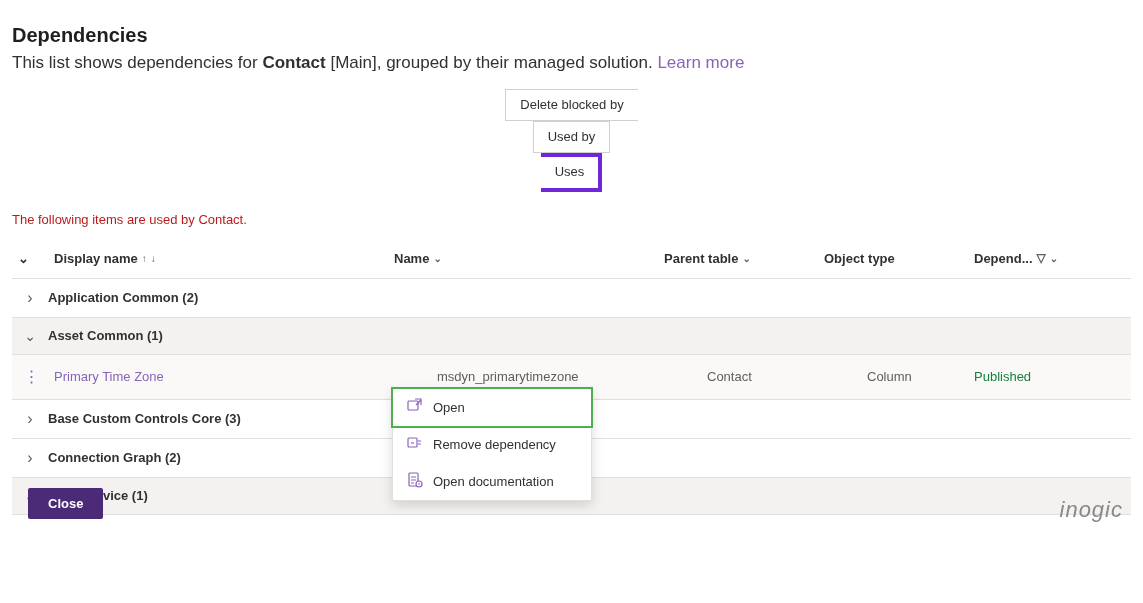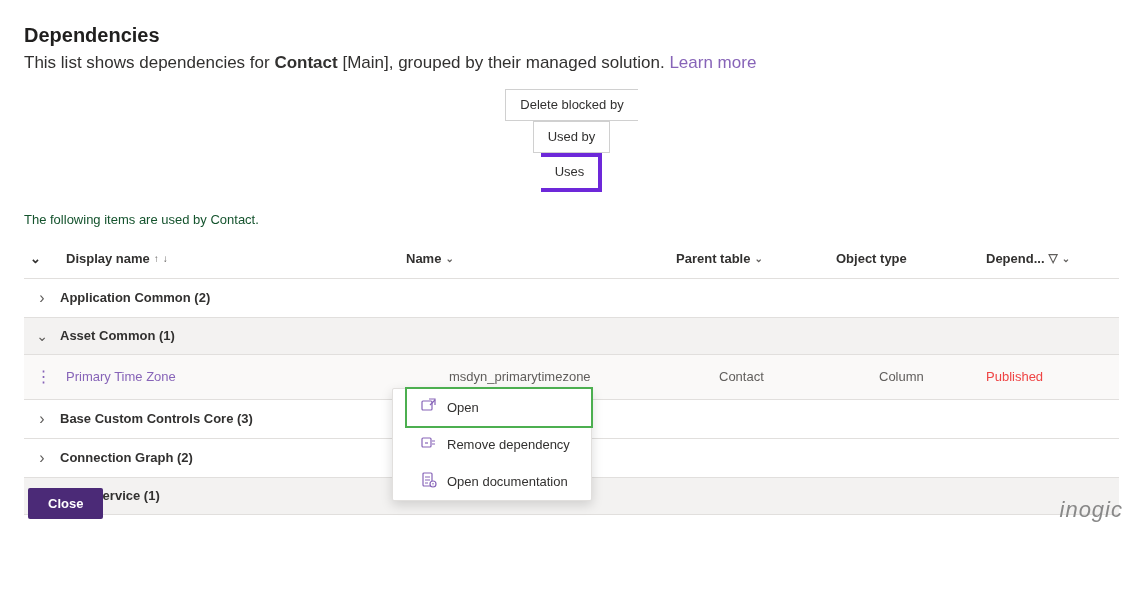--- a/index.html
+++ b/index.html
@@ -8,21 +8,21 @@
       font-size: 14px;
       background: #fff;
       color: #323130;
       width: 1143px;
       height: 603px;
       overflow: hidden;
       position: relative;
     }
 
     .page-container {
-      padding: 24px 24px;
+      padding: 24px 12px;
       position: relative;
     }
 
     .page-title {
       font-size: 20px;
       font-weight: 600;
       margin-bottom: 6px;
       color: #201f1e;
     }
 
@@ -64,21 +64,21 @@
     .tab-btn:first-child {
       border-right: none;
     }
 
     .tab-btn:last-child {
       border-left: none;
     }
 
     .following-text {
       font-size: 13px;
-      color: #14532d;
+      color: #b91c1c;
       margin-bottom: 12px;
     }
 
     .table-header {
       display: grid;
       grid-template-columns: 36px 340px 270px 160px 150px 120px;
       background: #fff;
       border-bottom: 1px solid #e1dfdd;
       padding: 8px 0;
     }
@@ -152,21 +152,21 @@
       color: #8764b8;
       cursor: pointer;
     }
 
     .data-cell.secondary-text {
       color: #605e5c;
       margin-left: 43px;
     }
 
     .data-cell.status-text {
-      color: #ef4444;
+      color: #15803d;
     }
 
     .dots-btn {
       display: flex;
       align-items: center;
       justify-content: center;
       width: 28px;
       height: 24px;
       cursor: pointer;
       font-size: 16px;
@@ -188,21 +188,20 @@
     }
 
     .context-menu-item {
       display: flex;
       align-items: center;
       gap: 10px;
       padding: 9px 14px;
       cursor: pointer;
       font-size: 13px;
       color: #323130;
-      margin-left: 14px;
     }
 
     .context-menu-item.highlighted {
       outline: 2px solid #4caf50;
     }
 
     .menu-icon {
       font-size: 14px;
       color: #8764b8;
     }

